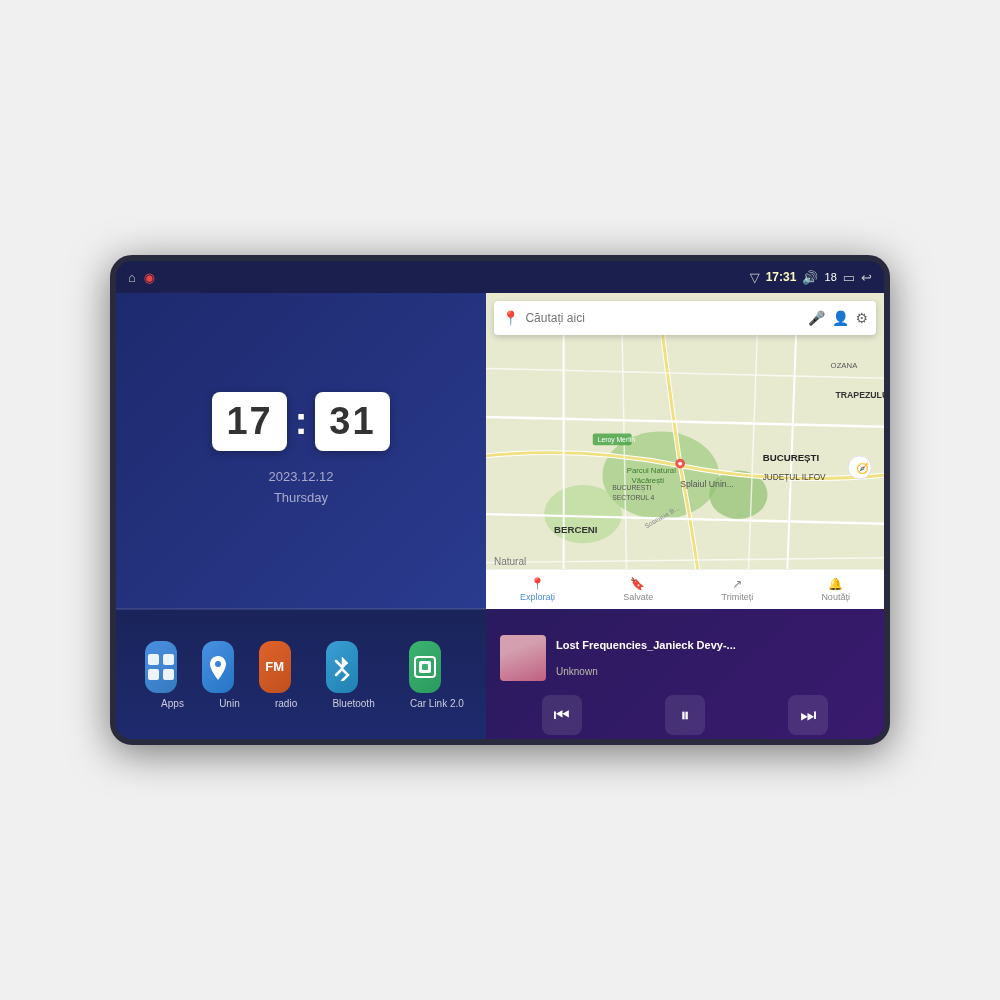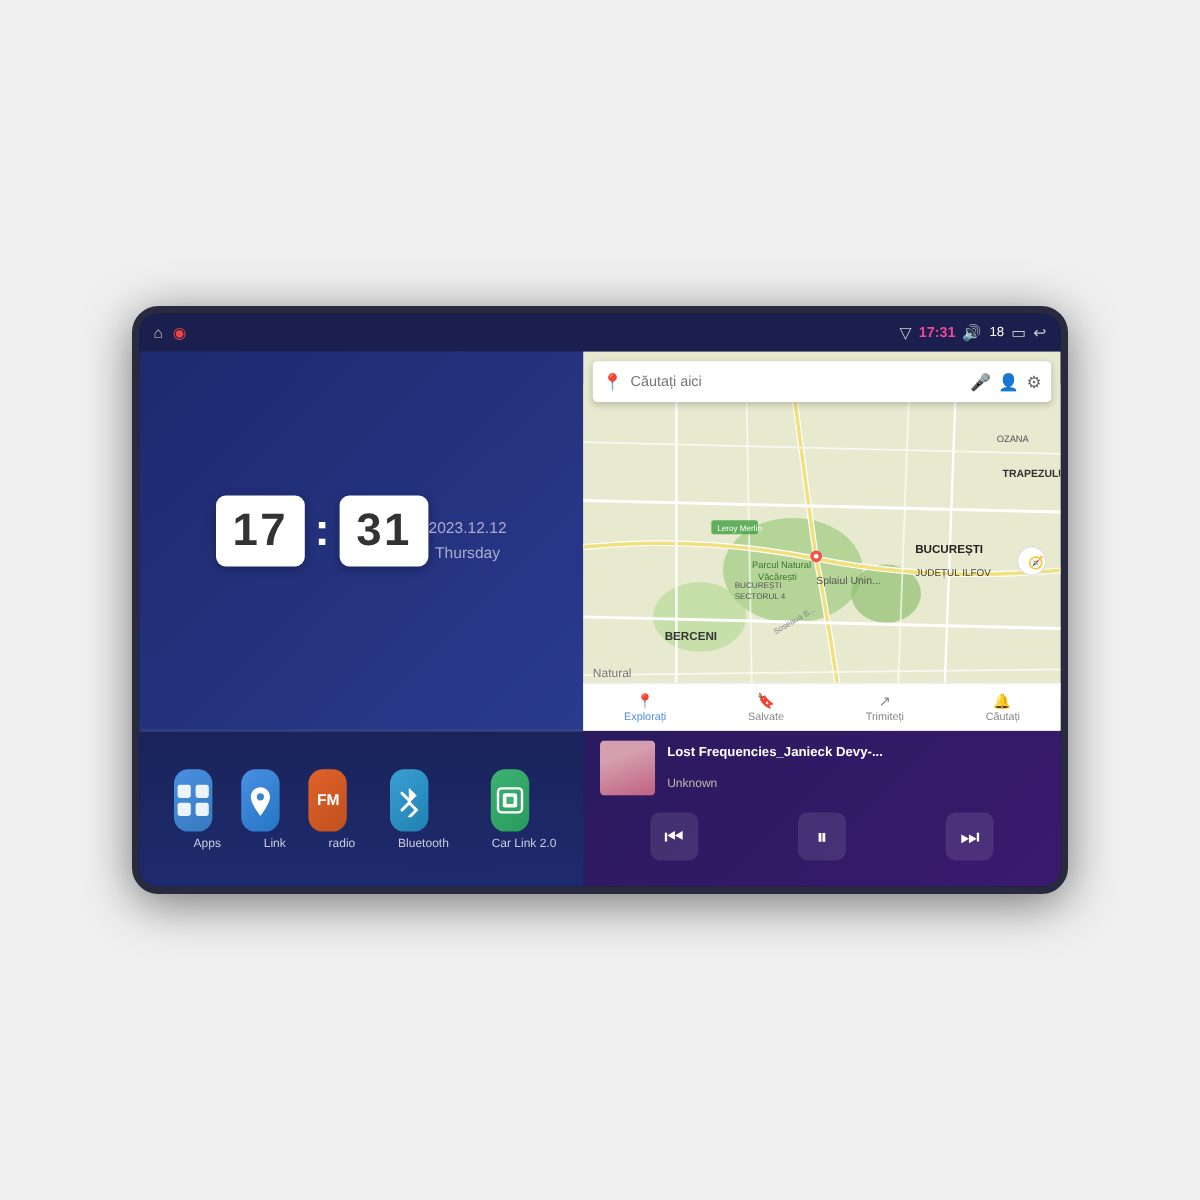--- a/index.html
+++ b/index.html
@@ -29,40 +29,40 @@
     .status-bar {
       height: 32px;
       background: #1a1f4e;
       display: flex; align-items: center;
       padding: 0 12px;
       justify-content: space-between;
     }
     .status-left { display: flex; align-items: center; gap: 8px; }
     .status-right { display: flex; align-items: center; gap: 6px; font-size: 11px; color: #fff; }
     .status-icon { color: #ccc; font-size: 13px; }
-    .status-time { font-size: 12px; color: #ec4899; font-weight: bold; }
+    .status-time { font-size: 12px; color: #fef9c3; font-weight: bold; }
 
     
     .main-content {
       flex: 1;
       display: flex;
       gap: 0;
     }
 
     
     .left-panel {
       width: 370px;
       display: flex; flex-direction: column;
     }
 
     
     .clock-widget {
       flex: 1;
       background: linear-gradient(135deg, #1e2a6e, #2a3a8e);
-      display: flex; flex-direction: row;
+      display: flex; flex-direction: column;
       align-items: center; justify-content: center;
       padding: 20px;
       border-bottom: 1px solid #ffffff22;
     }
     .clock-display {
       display: flex; align-items: center; gap: 8px;
       margin-bottom: 16px;
     }
     .clock-digit {
       background: #fff;
@@ -159,21 +159,21 @@
       display: flex; flex-direction: column; align-items: center; gap: 1px;
       font-size: 9px; color: #4a8ee0;
     }
     .map-nav-item.inactive { color: #888; }
 
     
     .music-player {
       height: 130px;
       background: linear-gradient(135deg, #2a1a5e, #3a1a6e);
       display: flex; flex-direction: column;
-      padding: 8px 14px;
+      padding: 26px 14px;
     }
     .music-info {
       display: flex; align-items: center; gap: 10px; margin-bottom: 10px;
     }
     .music-thumb {
       width: 46px; height: 46px;
       border-radius: 4px;
       background: linear-gradient(135deg, #c0a0b0, #a07080);
       overflow: hidden;
       flex-shrink: 0;
@@ -247,21 +247,21 @@
             </div>
             <span class="app-icon-label">Apps</span>
           </div>
 
           <div class="app-icon">
             <div class="app-icon-img icon-maps">
               <svg width="30" height="30" viewBox="0 0 30 30">
                 <path d="M15 4C10.6 4 7 7.6 7 12c0 6 8 16 8 16s8-10 8-16c0-4.4-3.6-8-8-8zm0 11a3 3 0 1 1 0-6 3 3 0 0 1 0 6z" fill="#fff"></path>
               </svg>
             </div>
-            <span class="app-icon-label">Link</span>
+            <span class="app-icon-label">Unin</span>
           </div>
 
           <div class="app-icon">
             <div class="app-icon-img icon-radio" style="font-size:13px;font-weight:bold;color:#fff;">FM</div>
             <span class="app-icon-label">radio</span>
           </div>
 
           <div class="app-icon">
             <div class="app-icon-img icon-bluetooth">
               <svg width="28" height="28" viewBox="0 0 28 28">
@@ -359,21 +359,21 @@
             <div class="map-nav-item inactive">
               <span style="font-size:12px;">🔖</span>
               <span>Salvate</span>
             </div>
             <div class="map-nav-item inactive">
               <span style="font-size:12px;">↗</span>
               <span>Trimiteți</span>
             </div>
             <div class="map-nav-item inactive">
               <span style="font-size:12px;">🔔</span>
-              <span>Căutați</span>
+              <span>Noutăți</span>
             </div>
           </div>
         </div>
 
         <div class="music-player">
           <div class="music-info">
             <div class="music-thumb">
               <div class="music-thumb-inner"></div>
             </div>
             <div class="music-meta">

